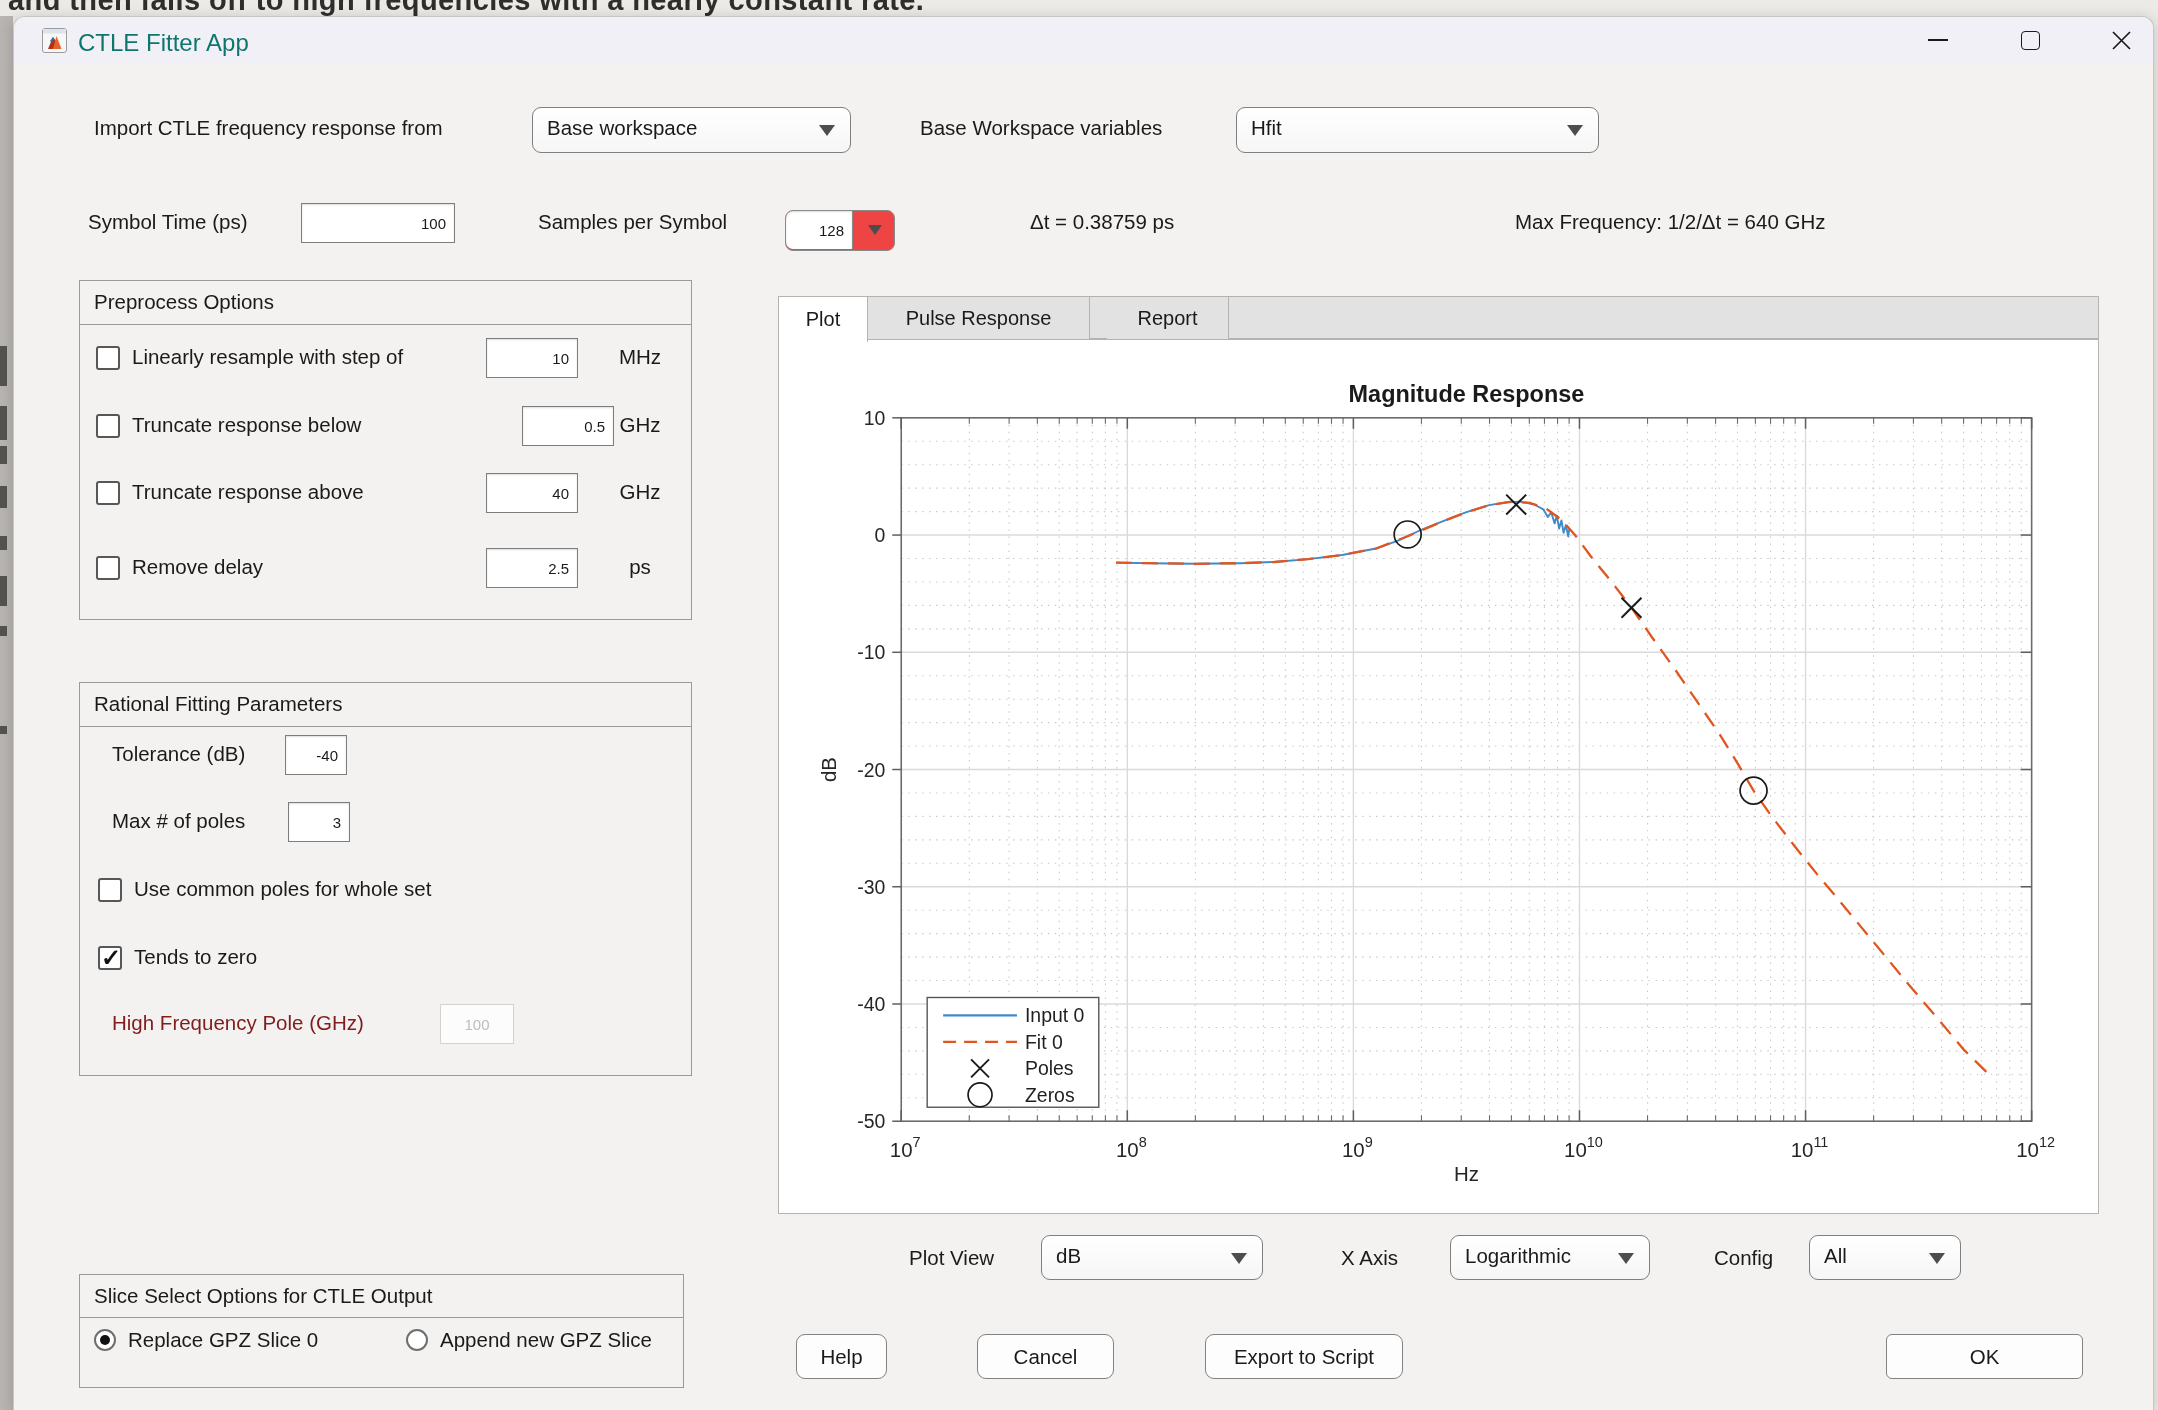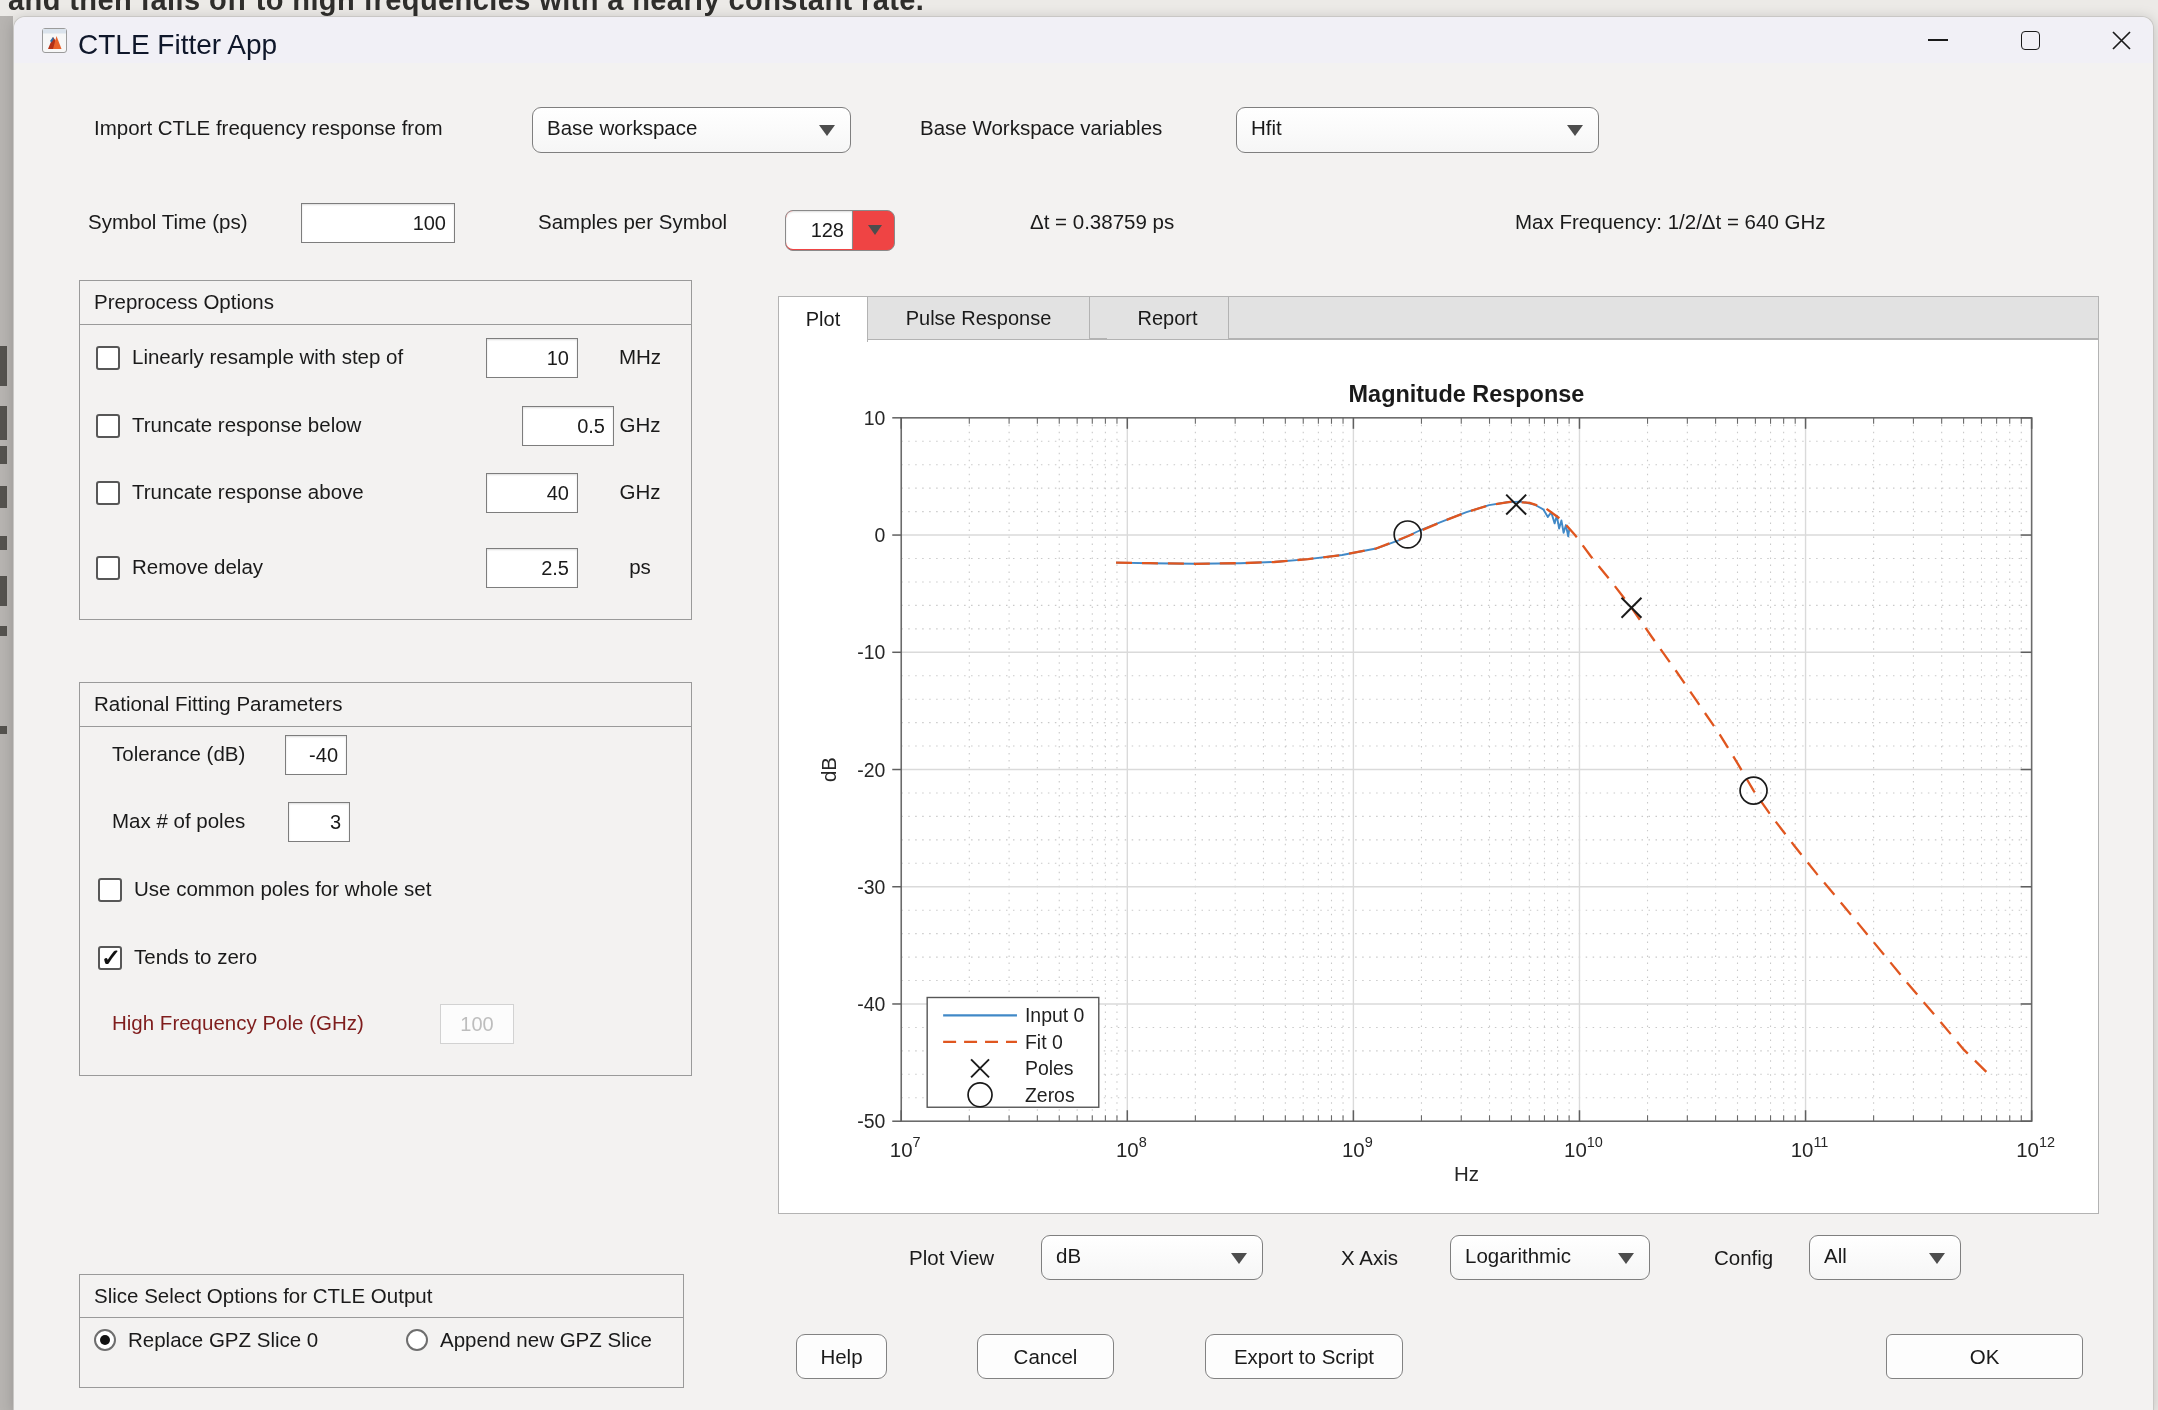--- a/index.html
+++ b/index.html
@@ -6,30 +6,30 @@
   body{width:2158px;height:1410px;overflow:hidden;background:#eceae7;font-family:"Liberation Sans",sans-serif;cursor:default;position:relative;}
   .abs{position:absolute;}
   
   #bg-strip{left:0;top:0;width:2158px;height:18px;overflow:hidden;background:#eceae7;}
   #bg-strip .bgtxt{position:absolute;left:8px;top:-16px;font-size:29px;font-weight:bold;color:#2f2e2c;white-space:nowrap;letter-spacing:.4px;}
   #edge-strip{left:0;top:16px;width:13px;height:1394px;background:#b7b4b1;}
   #edge-strip i{position:absolute;left:0;width:7px;background:#55534f;display:block;}
   
   #win{left:13px;top:16px;width:2139px;height:1394px;background:#f3f2f1;border:1px solid #c9c7c5;border-bottom:none;border-radius:12px 12px 0 0;box-shadow:0 2px 14px rgba(0,0,0,.18);}
   #titlebar{left:0;top:0;width:100%;height:46px;background:#f1f0f6;border-radius:12px 12px 0 0;}
-  #win-title{left:64px;top:12px;font-size:28px;color:#0f172a;}
+  #win-title{left:64px;top:12px;font-size:24px;color:#0f766e;}
   .winbtn{top:0;width:64px;height:46px;display:flex;align-items:center;justify-content:center;}
   .lbl{font-size:20.5px;color:#1a1a1a;white-space:nowrap;}
   .dis{color:#7f1d1d;}
   
   .dd{background:linear-gradient(#ffffff,#f6f6f6);border:1.5px solid #7f7f7f;border-radius:9px;}
   .dd .val{position:absolute;left:14px;top:8px;font-size:20.5px;color:#1a1a1a;}
   .caret{position:absolute;right:15px;top:50%;margin-top:-5px;width:0;height:0;border-left:8px solid transparent;border-right:8px solid transparent;border-top:11px solid #4d4d4d;}
   
-  .field{background:#fff;border:1px solid #7d7d7d;box-shadow:inset 0 1px 2px rgba(0,0,0,.14);font-family:"Liberation Sans",sans-serif;font-size:20px;color:#1a1a1a;text-align:right;padding:0 8px;box-sizing:border-box;outline:none;}
+  .field{background:#fff;border:1px solid #7d7d7d;box-shadow:inset 0 1px 2px rgba(0,0,0,.14);font-family:"Liberation Sans",sans-serif;font-size:15px;color:#1a1a1a;text-align:right;padding:0 8px;box-sizing:border-box;outline:none;}
   .field.disabled{border:1px solid #d2d2d2;box-shadow:none;color:#bdbdbd;background:#fcfcfc;text-align:center;}
   
   .panel{border:1px solid #9a9a9a;}
   .panel .ptitle{position:absolute;left:14px;top:9px;font-size:20.5px;color:#1a1a1a;}
   .panel .prule{position:absolute;left:0;right:0;height:0;border-top:1px solid #9a9a9a;}
   
   .checkbox{width:24px;height:24px;background:#fff;border:2px solid #575757;border-radius:3px;box-sizing:border-box;}
   .checkbox.on::after{content:"\2713";position:absolute;left:1px;top:-4px;font-size:24px;font-weight:bold;color:#111;}
   .radio{width:22px;height:22px;background:#fff;border:2px solid #6e6e6e;border-radius:50%;box-sizing:border-box;}
   .radio.on::after{content:"";position:absolute;left:4px;top:4px;width:10px;height:10px;border-radius:50%;background:#111;}

